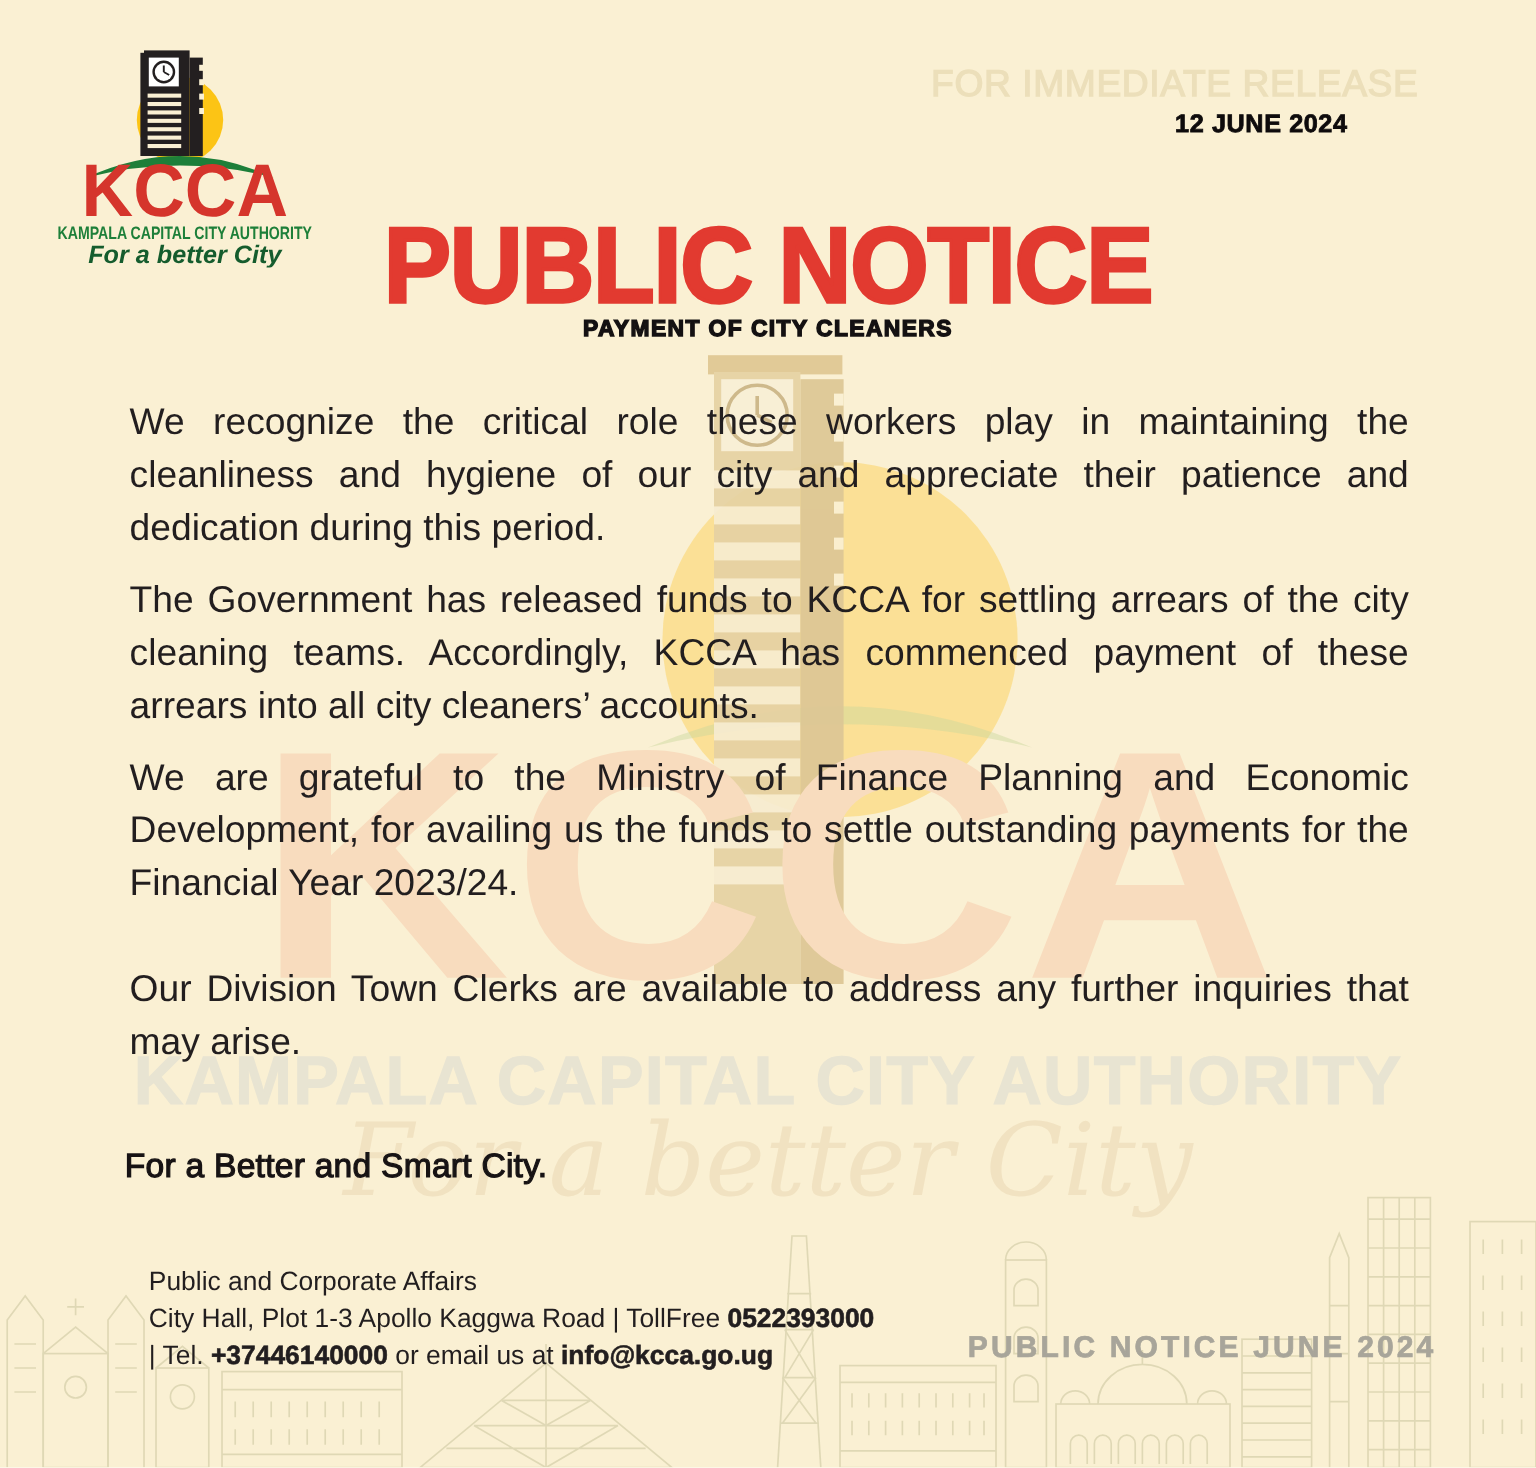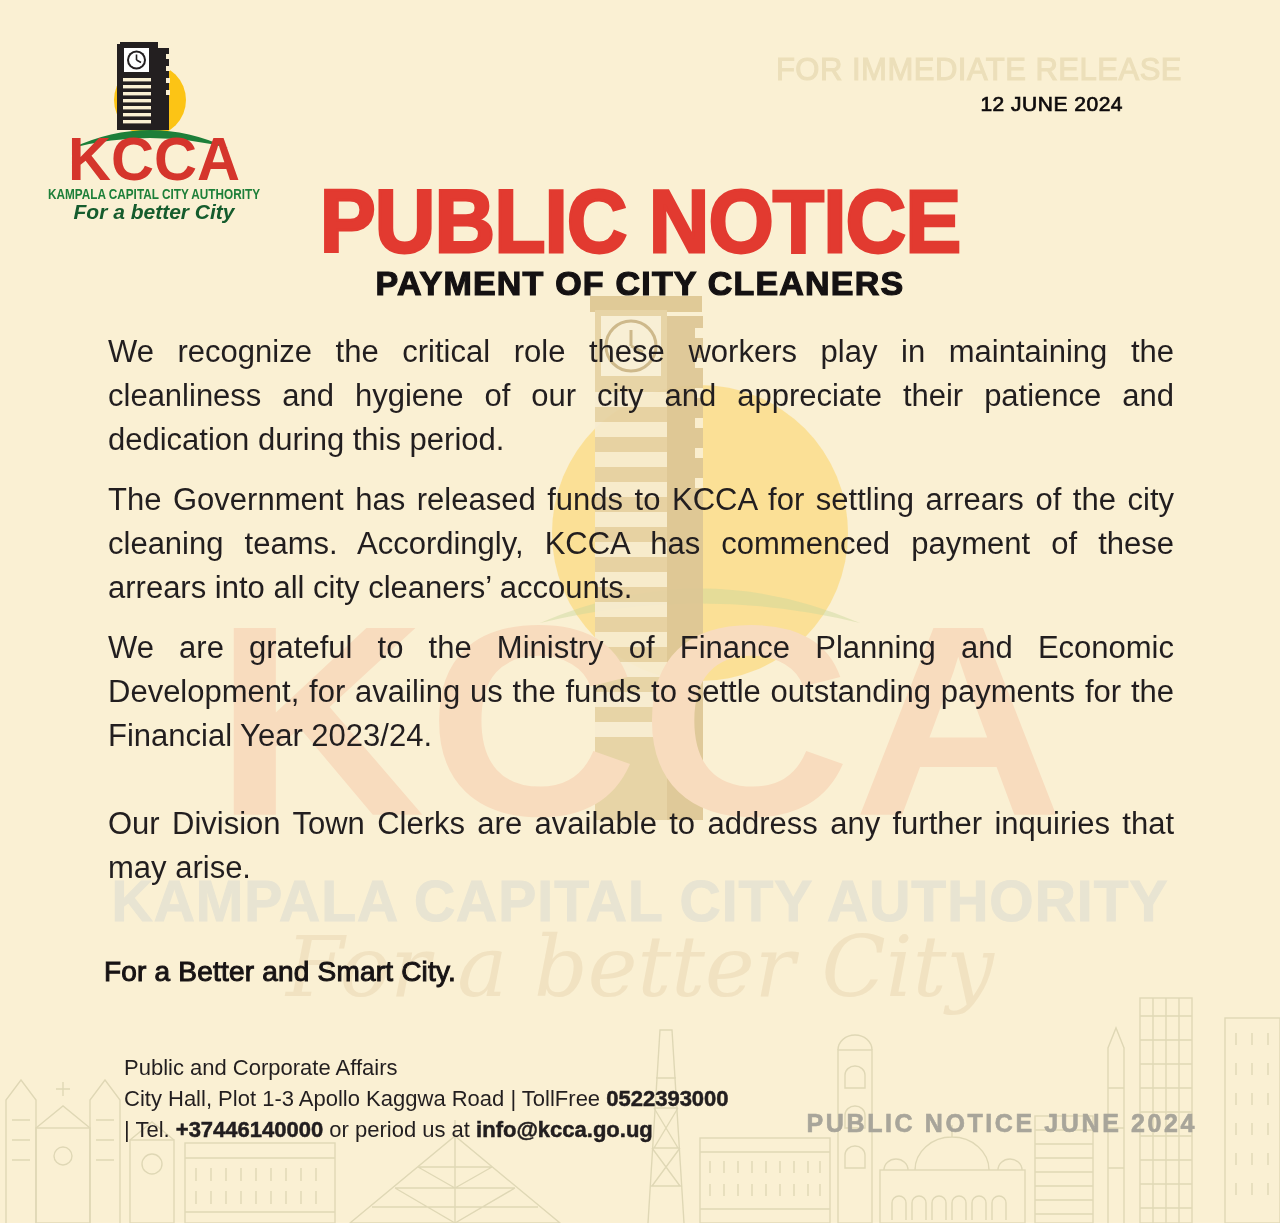--- a/index.html
+++ b/index.html
@@ -18,28 +18,28 @@
   .wm-script{left:0;width:1280px;top:918px;text-align:center;
     font-family:"DejaVu Serif",serif;font-style:italic;font-size:84px;color:#f1e2c1;}
   .wm-skyline{left:0;bottom:0;width:1280px;height:235px;}
   .wm-note{top:1109px;right:83px;font-size:25px;font-weight:700;letter-spacing:2.6px;
     color:#a8a59a;-webkit-text-stroke:.6px #a8a59a;}
 
   
   .logo{position:absolute;left:44px;top:28px;width:220px;height:195px;}
   .release{position:absolute;top:52px;right:98px;font-size:31px;font-weight:400;
     color:#ecdfba;-webkit-text-stroke:1.1px #ecdfba;letter-spacing:.5px;}
-  .date{position:absolute;top:92px;right:157px;font-size:21px;font-weight:400;
+  .date{position:absolute;top:92px;right:157px;font-size:21px;font-weight:700;
     color:#0e0b0c;-webkit-text-stroke:.7px #0e0b0c;letter-spacing:.5px;}
 
   .title{position:absolute;left:0;width:1280px;top:170px;text-align:center;
     font-size:84px;font-weight:900;color:#e23a30;letter-spacing:-1px;
     -webkit-text-stroke:2.6px #e23a30;transform:scaleY(1.06);transform-origin:top;}
   .subtitle{position:absolute;left:0;width:1280px;top:264px;text-align:center;
-    font-size:34px;font-weight:900;color:#141112;letter-spacing:1.2px;
+    font-size:19px;font-weight:900;color:#141112;letter-spacing:1.2px;
     -webkit-text-stroke:1.2px #141112;}
 
   
   .body{position:absolute;left:108px;width:1066px;top:330px;color:#221e1f;}
   .body p{margin:0 0 16px 0;font-size:31px;line-height:44px;text-align:justify;}
   .slogan{position:absolute;left:104px;top:956px;font-size:28px;font-weight:400;
     color:#171314;-webkit-text-stroke:1px #171314;letter-spacing:.2px;}
 
   
   .footer{position:absolute;left:108px;top:1052px;font-size:22px;line-height:31px;color:#221e1f;margin-left:16px;}
@@ -177,16 +177,16 @@
     <p>The Government has released funds to KCCA for settling arrears of the city cleaning teams. Accordingly, KCCA has commenced payment of these arrears into all city cleaners’ accounts.</p>
     <p>We are grateful to the Ministry of Finance Planning and Economic Development, for availing us the funds to settle outstanding payments for the Financial Year 2023/24.</p>
     <p style="margin-top:44px">Our Division Town Clerks are available to address any further inquiries that may arise.</p>
   </div>
 
   <div class="slogan">For a Better and Smart City.</div>
 
   <div class="footer">
     <div>Public and Corporate Affairs</div>
     <div><span>City Hall, Plot 1-3 Apollo Kaggwa Road | TollFree </span><b>0522393000</b></div>
-    <div><span>| Tel. </span><b>+37446140000</b><span> or period us at </span><b>info@kcca.go.ug</b></div>
+    <div><span>| Tel. </span><b>+37446140000</b><span> or email us at </span><b>info@kcca.go.ug</b></div>
   </div>
 
 </div>
 
 </body></html>

